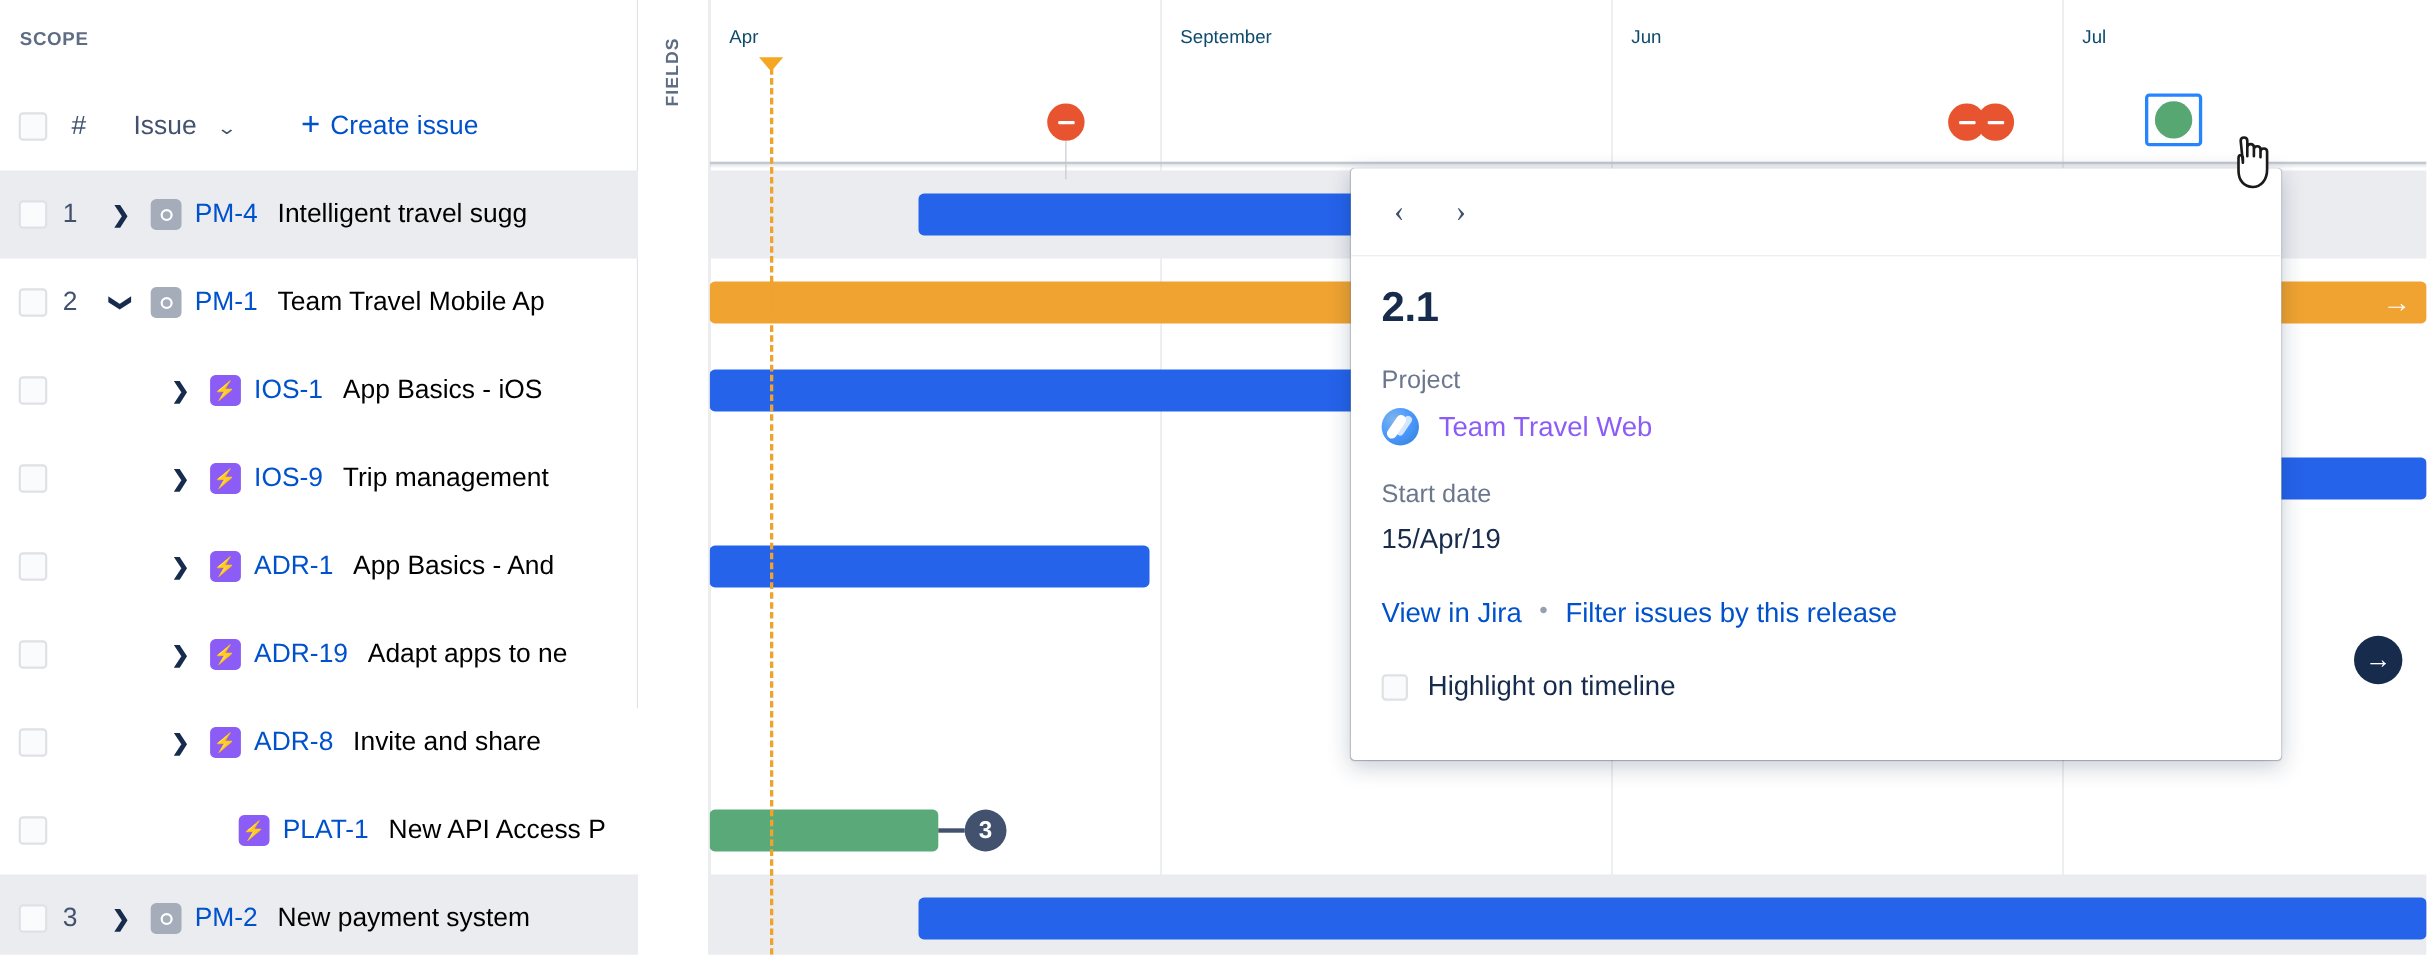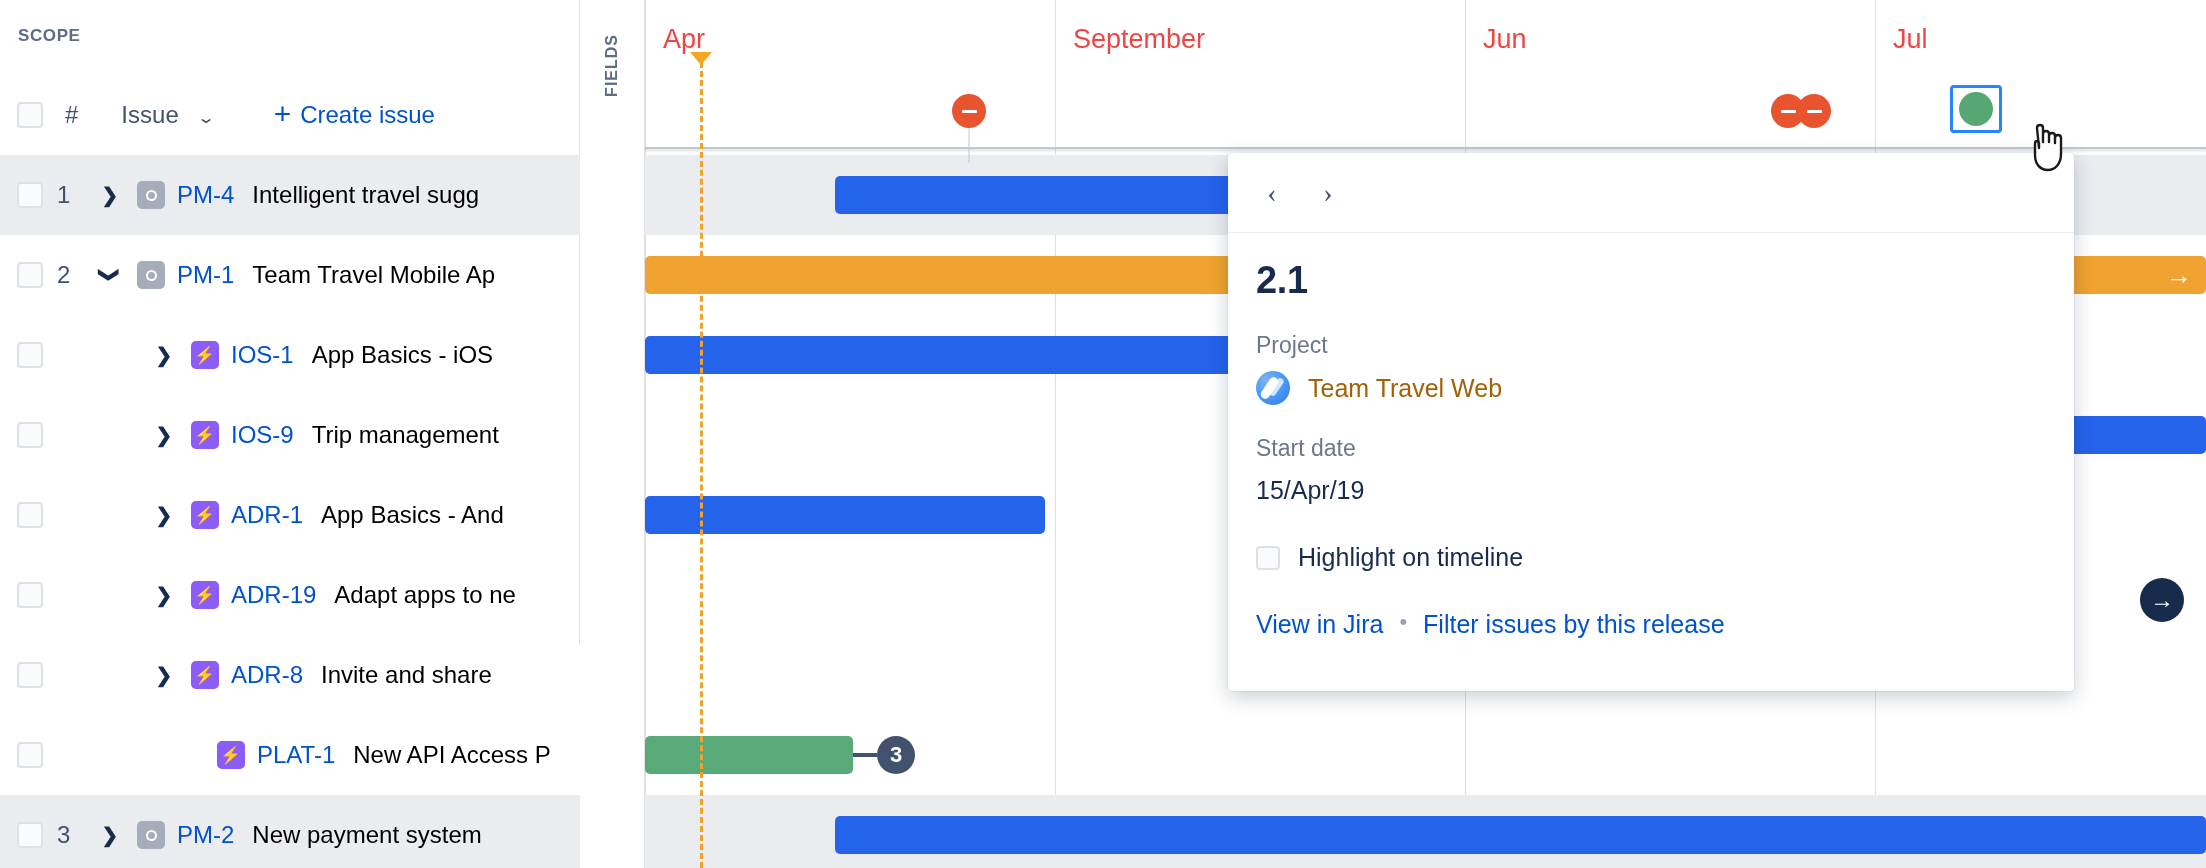--- a/index.html
+++ b/index.html
@@ -121,21 +121,21 @@
     position: absolute; left: 645px; top: 0;
     width: 1561px; height: 868px;
     background: #fff;
   }
   .month-col {
     position: absolute; top: 0; height: 868px;
     border-left: 1px solid #DFE1E6;
   }
   .month-label {
     position: absolute; top: 24px; left: 17px;
-    font-size: 27px; color: #ef4444;
+    font-size: 17px; color: #0c4a6e;
   }
   #tl-header-sep {
     position: absolute; left: 0; top: 147px; width: 1561px;
     height: 2px; background: #C1C7D0;
   }
   #tl-header-sep2 {
     position: absolute; left: 0; top: 149px; width: 1561px;
     height: 4px;
     background: linear-gradient(to bottom, rgba(9,30,66,0.13), rgba(9,30,66,0));
   }
@@ -262,21 +262,21 @@
     left: 9px; top: 5px; width: 9px; height: 24px;
     background: #fff; border-radius: 5px;
     transform: rotate(34deg);
   }
   #project-avatar::after {
     content: ""; position: absolute;
     left: 17px; top: 6px; width: 7px; height: 20px;
     background: rgba(255,255,255,0.75); border-radius: 4px;
     transform: rotate(34deg);
   }
-  #project-name { font-size: 25px; color: #a16207; }
+  #project-name { font-size: 25px; color: #8b5cf6; }
   #dates-row { display: flex; margin-top: 30px; }
   .date-col { width: 372px; }
   .date-col .field-label { margin-top: 0; }
   .date-val {
     font-size: 25px; color: #172B4D; margin-top: 14px;
     display: flex; align-items: baseline;
   }
   .date-suffix { color: #6B778C; margin-left: 16px; font-size: 23px; }
   #highlight-row {
     display: flex; align-items: center; margin-top: 38px;
@@ -511,29 +511,29 @@
       <div id="project-row">
         <div id="project-avatar"></div>
         <div id="project-name">Team Travel Web</div>
       </div>
       <div id="dates-row">
         <div class="date-col">
           <div class="field-label">Start date</div>
           <div class="date-val">15/Apr/19</div>
         </div>
       </div>
-      <div id="highlight-row">
-        <div id="highlight-chk"></div>
-        <div id="highlight-label">Highlight on timeline</div>
-      </div>
       <div id="popup-links">
         <a>View in Jira</a>
         <span id="links-sep">•</span>
         <a>Filter issues by this release</a>
       </div>
+      <div id="highlight-row">
+        <div id="highlight-chk"></div>
+        <div id="highlight-label">Highlight on timeline</div>
+      </div>
     </div>
   </div>
 
   <svg id="cursor" width="44" height="52" viewBox="0 0 44 52">
     <path d="M10 6 C10 2, 16 2, 16 6 L16 20 L16 12 C16 8, 22 8, 22 12 L22 20 L22 14 C22 10, 28 10, 28 14 L28 21 L28 16 C28 12, 34 12, 34 16 L34 32 C34 42, 28 48, 21 48 C13 48, 8 42, 8 33 L8 22 C8 18, 12 18, 12 22 L12 26 L10 6 Z" fill="#fff" stroke="#1a1a1a" stroke-width="2.4" stroke-linejoin="round"></path>
   </svg>
 
 </div>
 
 </body></html>

